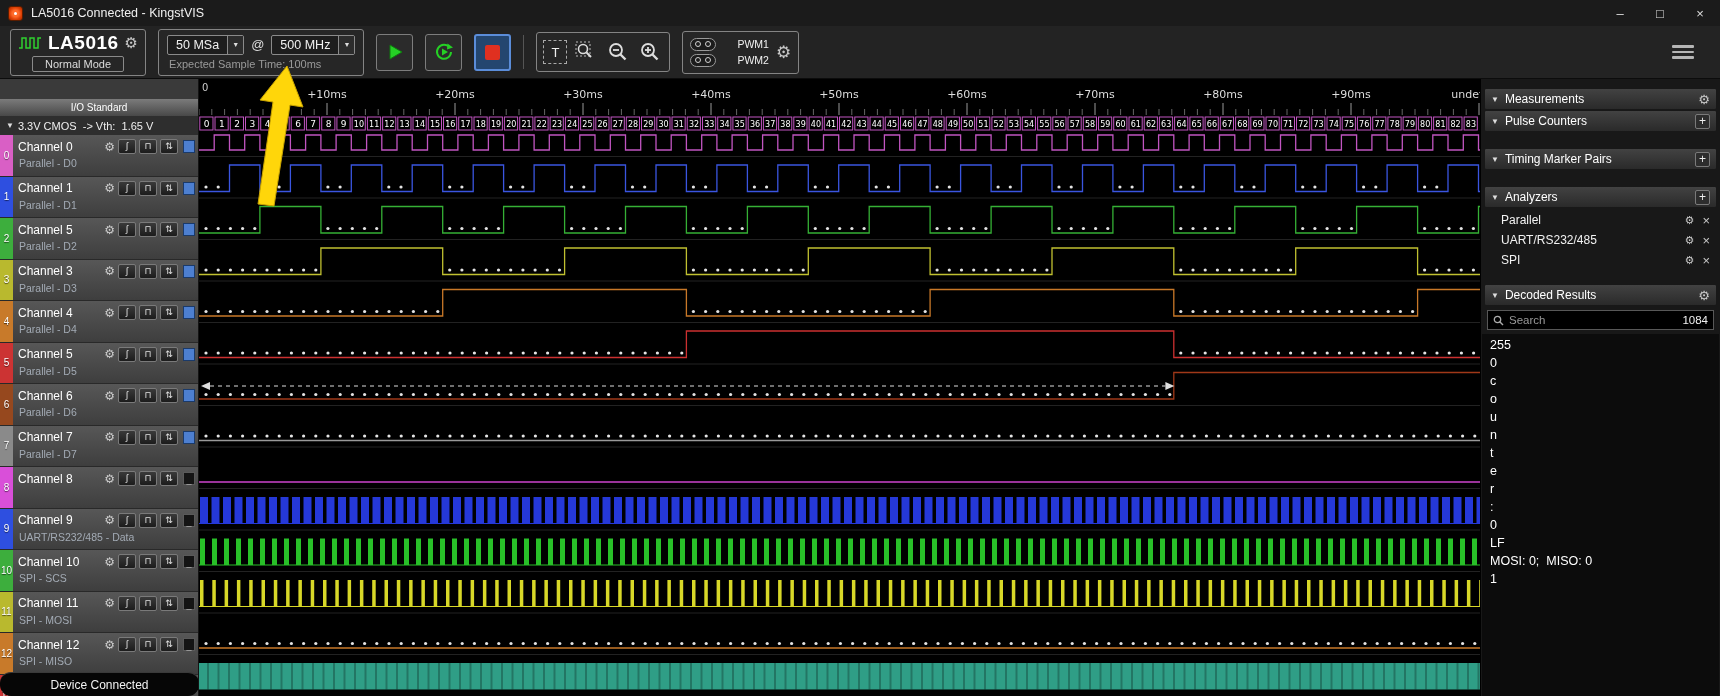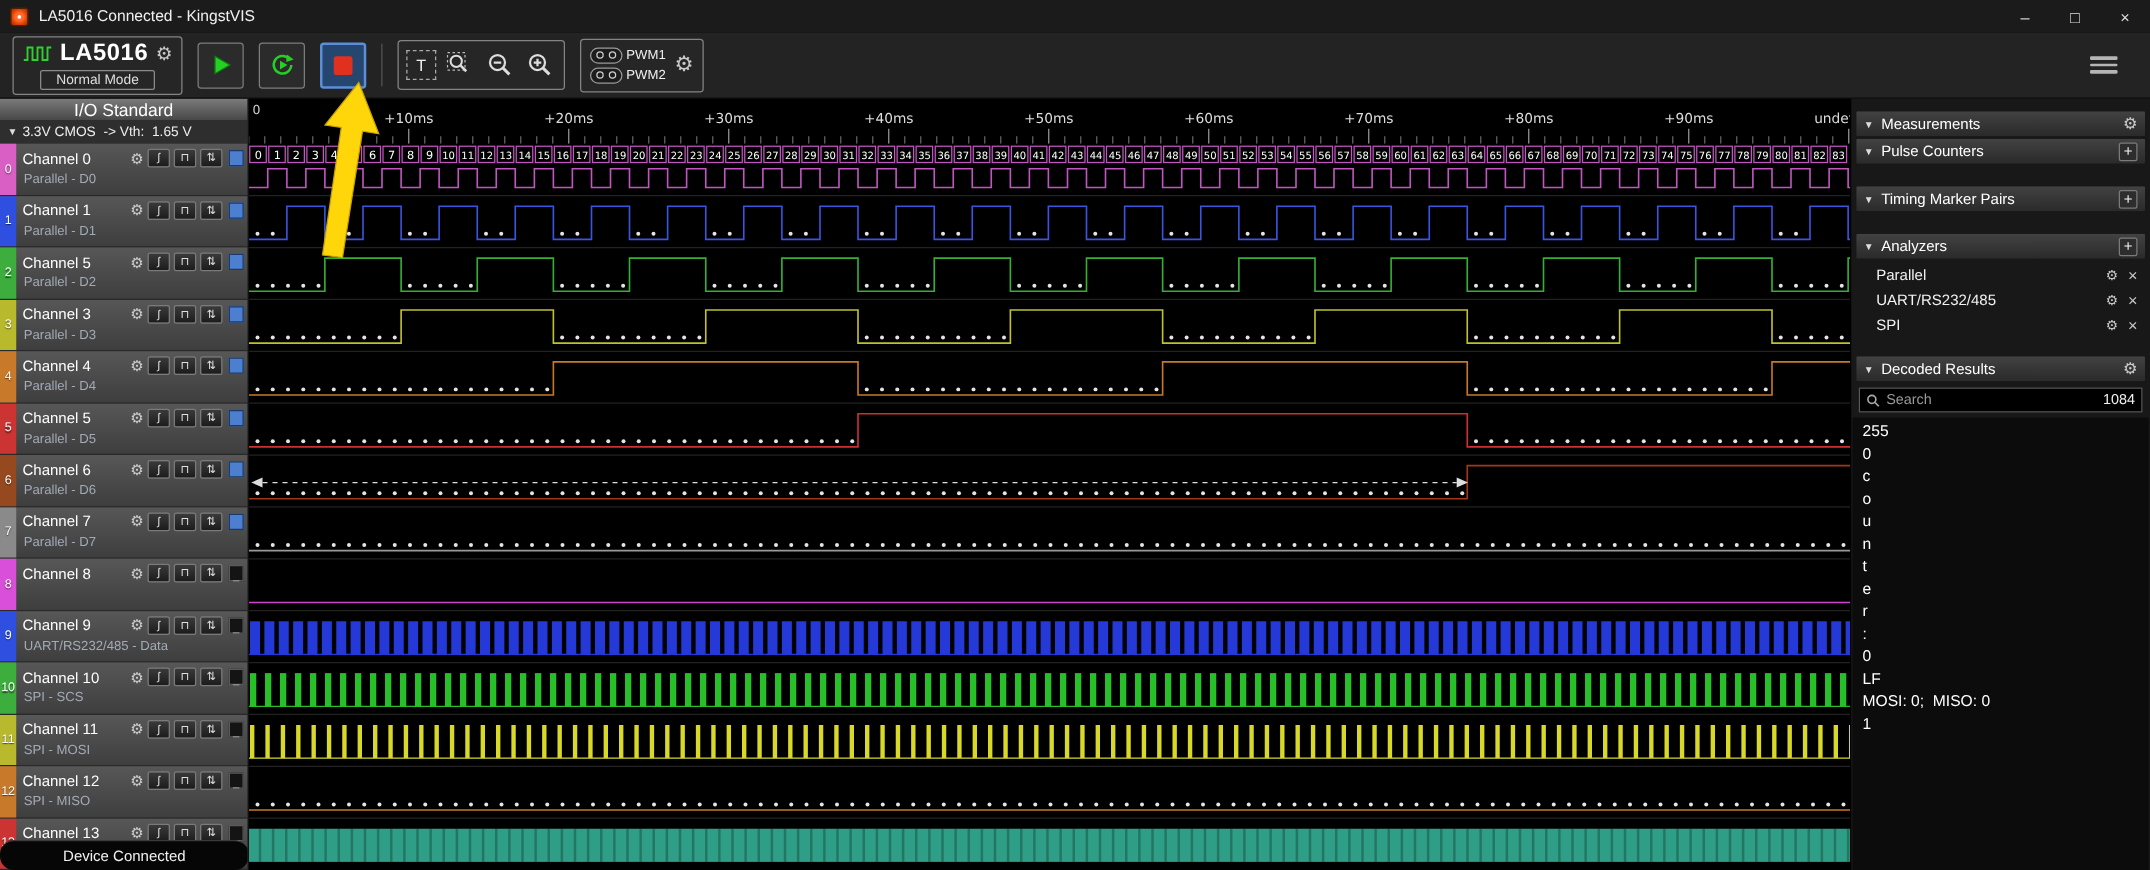--- a/index.html
+++ b/index.html
@@ -37,34 +37,34 @@
   .tool-btn{width:37px;height:37px;border:1px solid #7d7d7d;border-radius:3px;background:#2b2b2b;
     display:flex;align-items:center;justify-content:center;}
   .stop-btn{background:#24466f;border:2px solid #5b8dd9;}
   .stop-sq{width:15px;height:15px;background:#e03020;border-radius:2px;}
   .vsep{width:1px;height:34px;background:#555;}
   .tz-grp{height:40px;display:flex;align-items:center;gap:5px;padding:0 6px;}
   .tz-btn{width:27px;height:27px;display:flex;align-items:center;justify-content:center;}
   .t-btn{width:24px;height:24px;border:1px dashed #aaa;font-size:13px;color:#eee;}
   .pwm-grp{height:43px;display:flex;align-items:center;gap:7px;padding:2px 7px;}
   .pwm-col{display:flex;flex-direction:column;gap:3px;}
-  .pwm-row{display:flex;align-items:center;gap:3px;}
+  .pwm-row{display:flex;align-items:center;gap:21px;}
   .pwm-pill{width:26px;height:13px;border-radius:7px;border:1px solid #999;background:#1c1c1c;
     display:flex;align-items:center;justify-content:space-around;padding:0 2px;}
   .pwm-dot{width:6px;height:6px;border-radius:50%;border:1px solid #cfcfcf;}
   .pwm-label{font-size:10.5px;color:#f0f0f0;}
   .pwm-gear{font-size:17px;color:#c8c8c8;}
   .hamburger{margin-left:auto;margin-right:16px;display:flex;flex-direction:column;gap:3px;}
   .hamburger i{display:block;width:22px;height:2.5px;background:#b5b5b5;border-radius:1px;}
 
   
   .sidebar{position:absolute;left:0;top:79px;width:199px;height:617px;background:#3a3a3a;
     border-right:1px solid #141414;overflow:hidden;}
   .io-hdr{height:17px;background:linear-gradient(#7b7b7b,#484848);display:flex;align-items:center;
-    justify-content:center;font-size:14px;color:#fff;}
+    justify-content:center;font-size:10px;color:#fff;margin-top:20px;}
   .vth{height:19px;background:#2e2e2e;display:flex;align-items:center;font-size:11px;color:#eee;
     padding-left:6px;white-space:pre;gap:4px;}
   .vth .tri{font-size:8px;color:#ddd;}
   .ch-row{height:41.5px;background:linear-gradient(#575757,#3e3e3e);border-bottom:1px solid #292929;display:flex;}
   .ch-tab{width:13px;display:flex;align-items:center;justify-content:center;font-size:10px;color:#fff;
     text-shadow:0 1px 1px rgba(0,0,0,.6);}
   .ch-body{flex:1;min-width:0;padding:3px 3px 0 5px;}
   .ch-line1{display:flex;align-items:center;gap:3px;height:17px;}
   .ch-name{font-size:12px;color:#fff;white-space:nowrap;margin-right:auto;}
   .gear-sm{font-size:12px;color:#cccccc;line-height:12px;}
@@ -133,20 +133,34 @@
     <div class="dev-row1">
       <svg width="24" height="16" viewBox="0 0 24 16">
         <path d="M1 13 h3 v-10 h4 v10 h4 v-10 h4 v10 h4 v-10 h3" stroke="#2fd02f" stroke-width="1.5" fill="none"></path>
       </svg>
       <span class="dev-name">LA5016</span>
       <span class="dev-gear">⚙</span>
     </div>
     <span class="mode-box">Normal Mode</span>
   </div>
 
+  <div class="grp combo-grp">
+    <div class="combo-row">
+      <div class="select">
+        <span class="val">50 MSa</span>
+        <span class="arrow">▼</span>
+      </div>
+      <span class="at">@</span>
+      <div class="select">
+        <span class="val">500 MHz</span>
+        <span class="arrow">▼</span>
+      </div>
+    </div>
+    <span class="expected">Expected Sample Time: 100ms</span>
+  </div>
 
   <button class="tool-btn">
     <svg width="18" height="18" viewBox="0 0 18 18">
       <polygon points="4,2 16,9 4,16" fill="#25d025" stroke="#0f7a0f"></polygon>
     </svg>
   </button>
   <button class="tool-btn">
     <svg width="20" height="20" viewBox="0 0 20 20">
       <path d="M15.5 5.5 A7 7 0 1 0 17 10" stroke="#25d025" stroke-width="2" fill="none"></path>
       <polygon points="13.5,1.5 19,5.5 13,7.5" fill="#25d025"></polygon>

